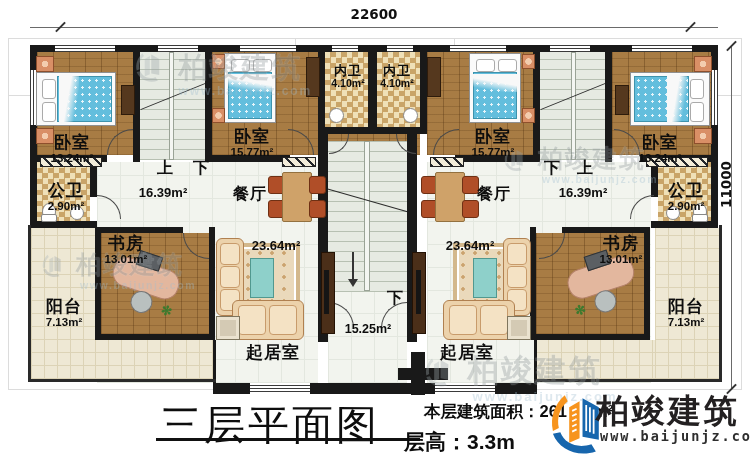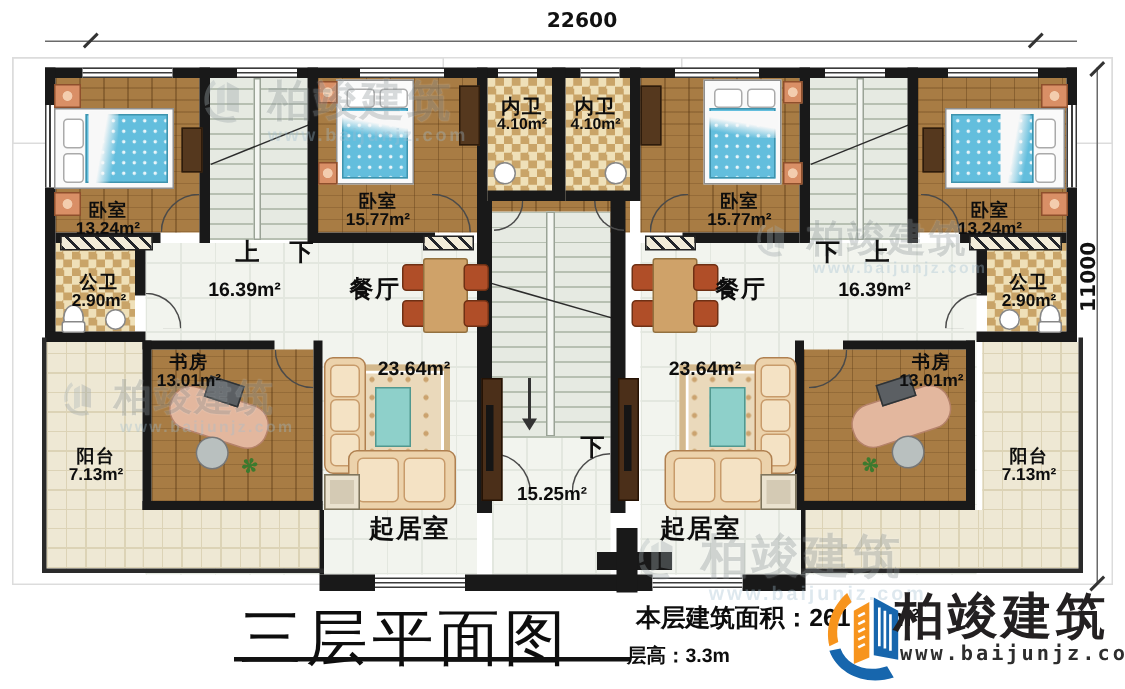--- a/index.html
+++ b/index.html
@@ -21,21 +21,21 @@
                          repeating-linear-gradient(0deg,#e3e7df 0 1px,transparent 1px 23px)}
   .balc{position:absolute;background-color:#eee8d4;
         background-image:repeating-linear-gradient(90deg,#dcd3b6 0 1px,transparent 1px 13px),
                          repeating-linear-gradient(0deg,#dcd3b6 0 1px,transparent 1px 13px)}
   .stairs{position:absolute;background-color:#e6eae2;
         background-image:repeating-linear-gradient(0deg,#b7c0b2 0 1px,transparent 1px 10px)}
   .rail{position:absolute;background:#f4f6f2;border:1px solid #9aa396;box-sizing:border-box}
   .brk{position:absolute;border-top:1.5px solid #2c2c2c;height:0}
   .hatch{position:absolute;background:repeating-linear-gradient(45deg,#23262b 0 2px,#f2ecd9 2px 7px);border:1px solid #222;box-sizing:border-box}
   .lbl{position:absolute;transform:translateX(-50%);text-align:center;color:#0d0d0d;font-weight:bold;white-space:nowrap;line-height:1.05}
-  .lbl .nm{font-size:12px;letter-spacing:1px}
+  .lbl .nm{font-size:17px;letter-spacing:1px}
   .lbl .ar{font-size:11.5px}
   .updn{position:absolute;transform:translateX(-50%);font-size:16px;font-weight:bold;color:#101010}
   .dim{position:absolute;font-size:13.5px;font-weight:bold;color:#111;font-family:"DejaVu Sans",sans-serif;white-space:nowrap}
   .dline{position:absolute;background:#6a6a6a}
   .tick{position:absolute;width:13px;height:0;border-top:2px solid #333;transform:rotate(-45deg)}
   .arc{position:absolute;border:1.3px solid #4a4a4a;box-sizing:border-box;background:transparent}
   .arc.hbr{border-top-left-radius:100%;border-right:0;border-bottom:0}
   .arc.hbl{border-top-right-radius:100%;border-left:0;border-bottom:0}
   .arc.htr{border-bottom-left-radius:100%;border-right:0;border-top:0}
   .arc.htl{border-bottom-right-radius:100%;border-left:0;border-top:0}
@@ -78,21 +78,21 @@
 
 <div class="canvas">
 
   <div class="thin" style="left:8px;top:38px;width:732px;height:350px"></div>
   <div class="thin" style="left:8px;top:38px;width:286px;height:56px"></div>
   <div class="thin" style="left:454px;top:38px;width:286px;height:56px"></div>
 
   <div class="dline" style="left:30px;top:27px;width:688px;height:1px"></div>
   <div class="tick" style="left:54px;top:26px"></div>
   <div class="tick" style="left:684px;top:26px"></div>
-  <div class="dim" style="left:388px;top:6px;transform:translateX(-50%)">22600</div>
+  <div class="dim" style="left:374px;top:6px;transform:translateX(-50%)">22600</div>
   <div class="dline" style="left:731px;top:45px;width:1px;height:344px"></div>
   <div class="tick" style="left:725px;top:45px"></div>
   <div class="tick" style="left:725px;top:388px"></div>
   <div class="dim" style="left:718px;top:208px;transform:rotate(-90deg);transform-origin:left top">11000</div>
 
   <div class="wood" style="left:37px;top:52px;width:96px;height:103px"></div>
   <div class="wood" style="left:212px;top:52px;width:106px;height:103px"></div>
   <div class="wood" style="left:325px;top:134px;width:95px;height:21px"></div>
   <div class="wood" style="left:427px;top:52px;width:106px;height:103px"></div>
   <div class="wood" style="left:612px;top:52px;width:99px;height:103px"></div>
@@ -429,21 +429,21 @@
   <div class="updn" style="left:201px;top:158px">下</div>
   <div class="updn" style="left:552px;top:158px">下</div>
   <div class="updn" style="left:585px;top:158px">上</div>
   <div class="updn" style="left:395px;top:288px">下</div>
 
   <div class="ttl" style="left:160px;top:398px;font-size:41px;letter-spacing:3px;font-weight:500">三层平面图</div>
   <div style="position:absolute;left:156px;top:438px;width:264px;height:3px;background:#111"></div>
   <div class="ttl" style="left:424px;top:401px;font-size:16.5px;font-weight:600">
     <span>本层建筑面积：</span><span>261</span><span style="display:inline-block;width:26px"></span><span>m²</span>
   </div>
-  <div class="ttl" style="left:418px;top:428px;font-size:13px;font-weight:600">
+  <div class="ttl" style="left:404px;top:428px;font-size:21px;font-weight:600">
     <span>层高：</span><span>3.3m</span>
   </div>
 
   <svg width="96" height="74" viewBox="0 0 120 100" style="position:absolute;left:536px;top:385px">
     <path fill="#f7941d" d="M34,14 C20,26 14,44 18,62 L26,58 C23,45 27,31 38,22 Z"></path>
     <path fill="#1766ad" d="M18,66 C26,88 52,98 76,90 L70,80 C52,86 34,80 28,64 Z"></path>
     <path fill="#f7941d" d="M40,30 L54,22 L54,72 L40,78 Z"></path>
     <path fill="#1766ad" d="M58,18 L80,30 L80,74 L58,70 Z"></path>
     <path stroke="#fff" stroke-width="2.4" d="M44,35 L50,32 M44,42 L50,39 M44,49 L50,46 M44,56 L50,53 M44,63 L50,60"></path>
     <path stroke="#fff" stroke-width="2.4" d="M63,27 L63,62 M68,30 L68,64 M73,33 L73,66"></path>

